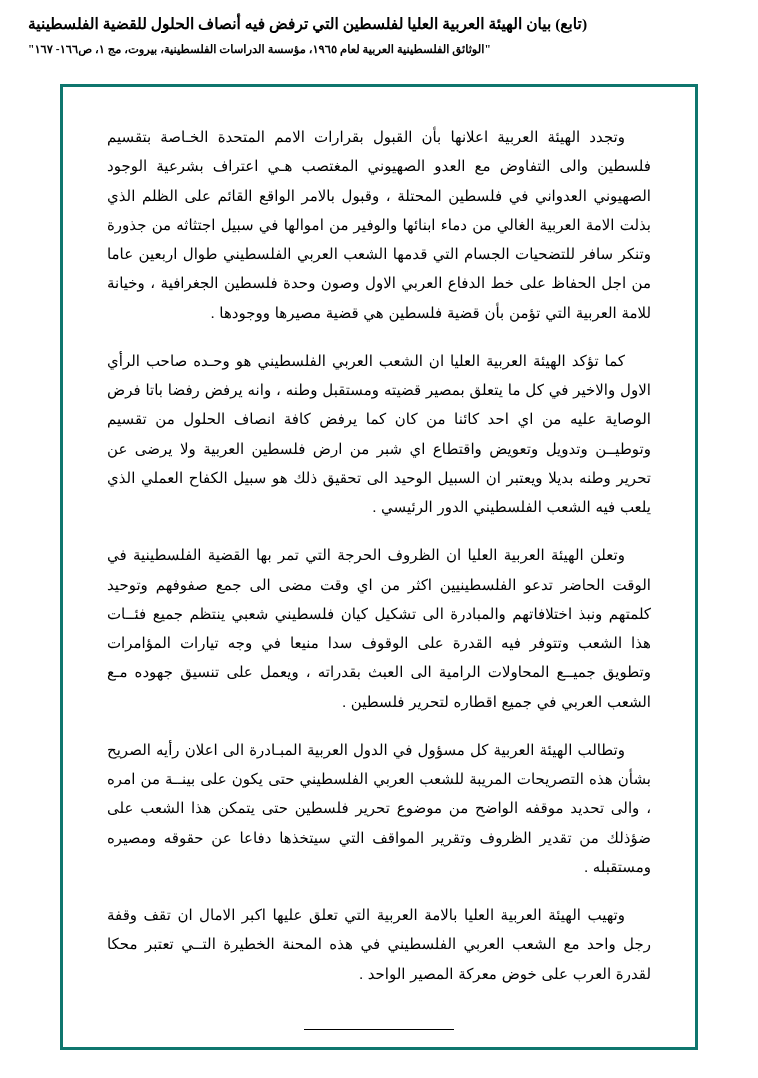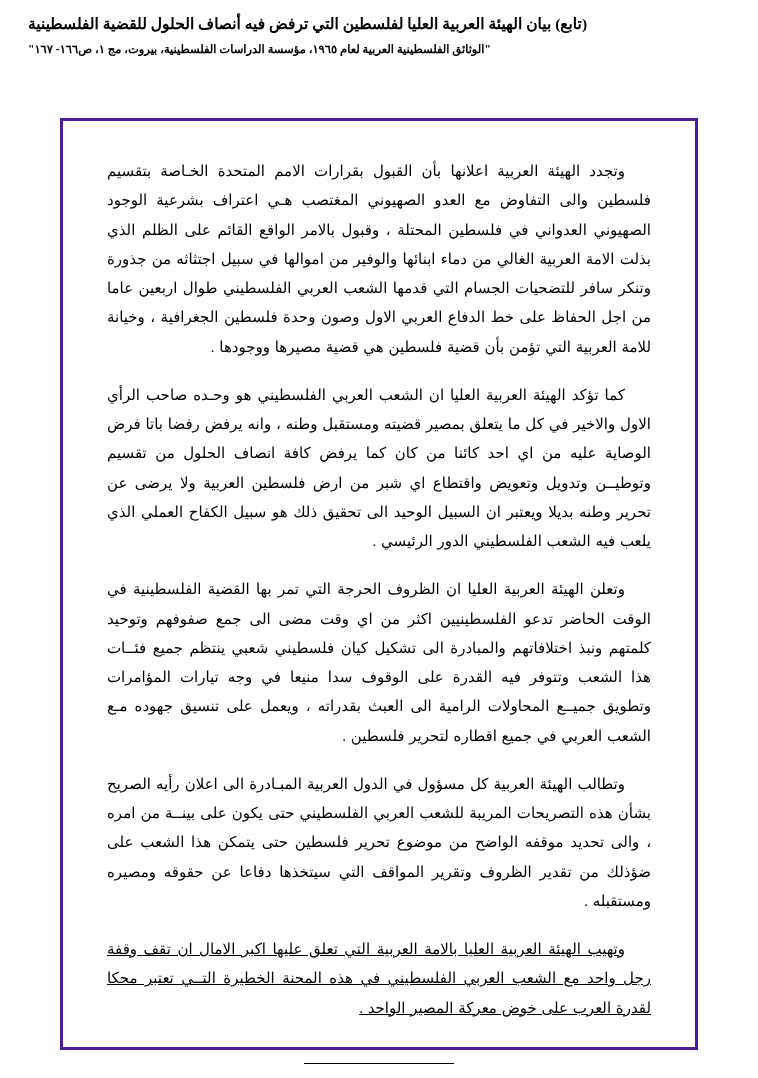--- a/index.html
+++ b/index.html
@@ -38,43 +38,41 @@
     margin-top: 9px;
     padding: 0 28px;
     line-height: 1.3;
   }
   .frame {
     position: absolute;
     top: 84px;
     left: 60px;
     right: 60px;
     bottom: 28px;
-    border: 3px solid #4c1d95;
+    border: 3px solid #0f766e;
     background: #ffffff;
     box-sizing: border-box;
-    margin-top: 34px;
   }
   .frame-inner {
     position: absolute;
     top: 0; left: 0; right: 0; bottom: 0;
     padding: 36px 44px 20px 44px;
     box-sizing: border-box;
   }
   .para {
     font-size: 15px;
     line-height: 1.95;
     text-align: justify;
     text-justify: inter-word;
     margin: 0 0 19px 0;
     text-indent: 26px;
     word-spacing: 1px;
   }
   .para:last-of-type {
     margin-bottom: 0;
-    text-decoration: underline;
   }
   .rule-wrap {
     margin-top: 30px;
     text-align: center;
   }
   .rule {
     display: inline-block;
     width: 150px;
     height: 0;
     border-top: 1.6px solid #000;

